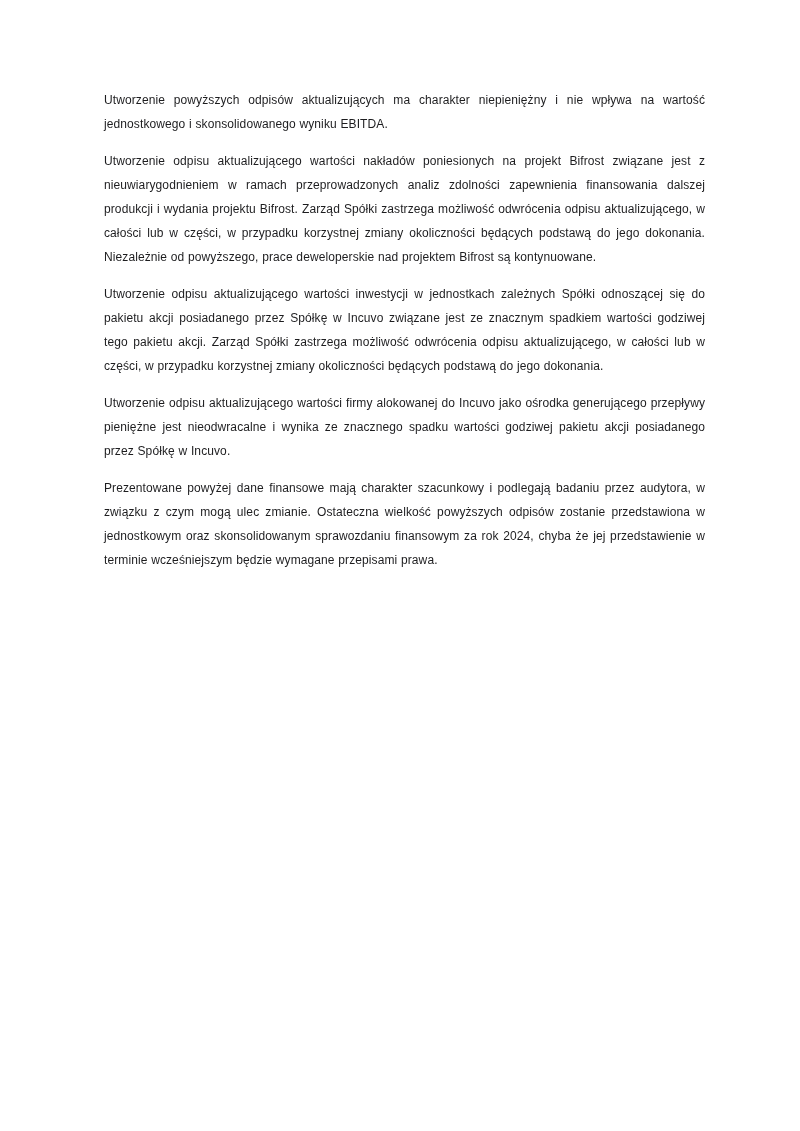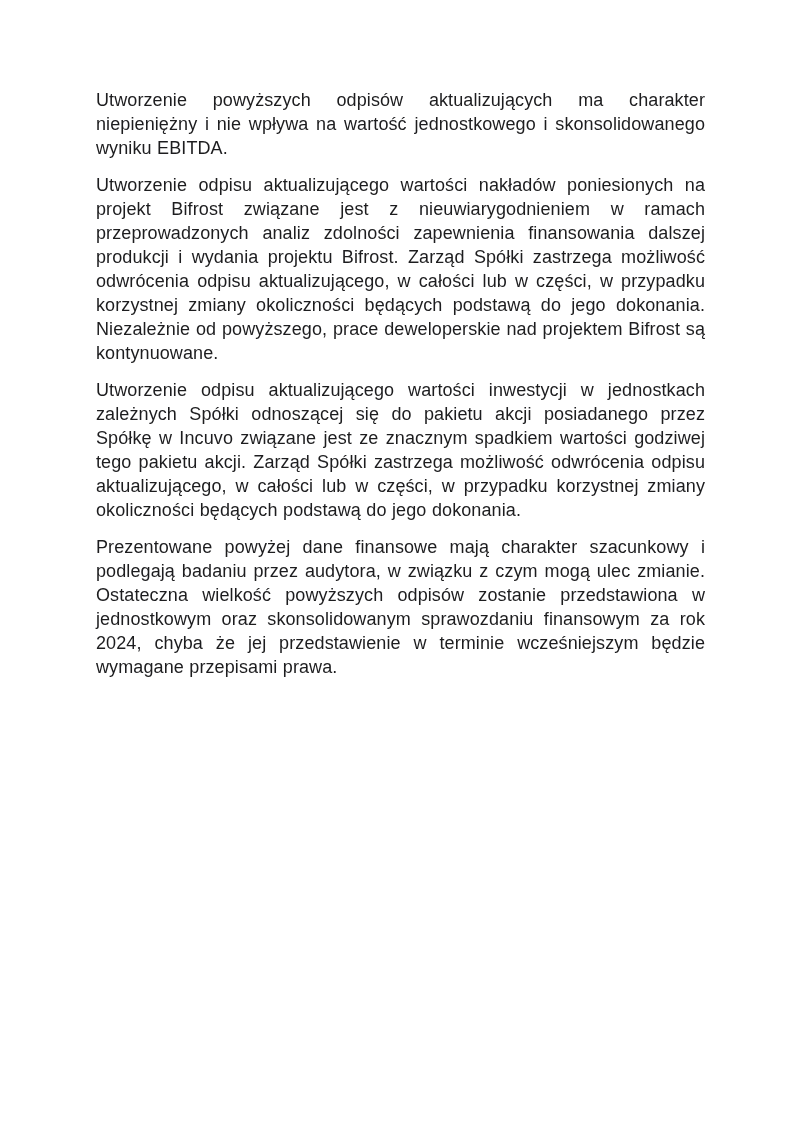--- a/index.html
+++ b/index.html
@@ -21,36 +21,37 @@
     background: #ffffff;
     box-sizing: border-box;
   }
   .content {
     position: absolute;
     top: 88px;
     left: 96px;
     width: 609px;
   }
   .content p {
-    margin: 0 0 13px 0;
-    font-size: 18px;
+    margin: 0 0 13px 8px;
+    font-size: 12px;
     line-height: 24px;
     letter-spacing: 0.1px;
     color: #1d1d1f;
     text-align: justify;
     text-justify: inter-word;
     word-spacing: 0.02em;
   }
   .content p:last-child {
     margin-bottom: 0;
   }
 </style>
 </head>
 <body>
 
 <div class="page">
   <div class="content">
     <p>Utworzenie powyższych odpisów aktualizujących ma charakter niepieniężny i nie wpływa na wartość jednostkowego i skonsolidowanego wyniku EBITDA.</p>
     <p>Utworzenie odpisu aktualizującego wartości nakładów poniesionych na projekt Bifrost związane jest z nieuwiarygodnieniem w ramach przeprowadzonych analiz zdolności zapewnienia finansowania dalszej produkcji i wydania projektu Bifrost. Zarząd Spółki zastrzega możliwość odwrócenia odpisu aktualizującego, w całości lub w części, w przypadku korzystnej zmiany okoliczności będących podstawą do jego dokonania. Niezależnie od powyższego, prace deweloperskie nad projektem Bifrost są kontynuowane.</p>
     <p>Utworzenie odpisu aktualizującego wartości inwestycji w jednostkach zależnych Spółki odnoszącej się do pakietu akcji posiadanego przez Spółkę w Incuvo związane jest ze znacznym spadkiem wartości godziwej tego pakietu akcji. Zarząd Spółki zastrzega możliwość odwrócenia odpisu aktualizującego, w całości lub w części, w przypadku korzystnej zmiany okoliczności będących podstawą do jego dokonania.</p>
+    <p>Utworzenie odpisu aktualizującego wartości firmy alokowanej do Incuvo jako ośrodka generującego przepływy pieniężne jest nieodwracalne i wynika ze znacznego spadku wartości godziwej pakietu akcji posiadanego przez Spółkę w Incuvo.</p>
     <p>Prezentowane powyżej dane finansowe mają charakter szacunkowy i podlegają badaniu przez audytora, w związku z czym mogą ulec zmianie. Ostateczna wielkość powyższych odpisów zostanie przedstawiona w jednostkowym oraz skonsolidowanym sprawozdaniu finansowym za rok 2024, chyba że jej przedstawienie w terminie wcześniejszym będzie wymagane przepisami prawa.</p>
   </div>
 </div>
 
 </body></html>

